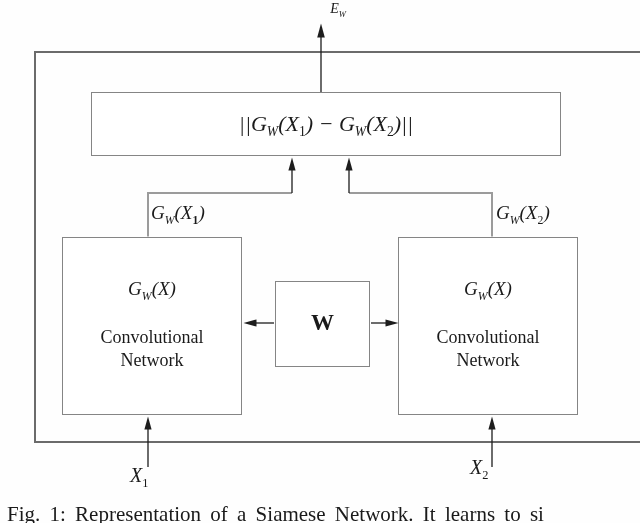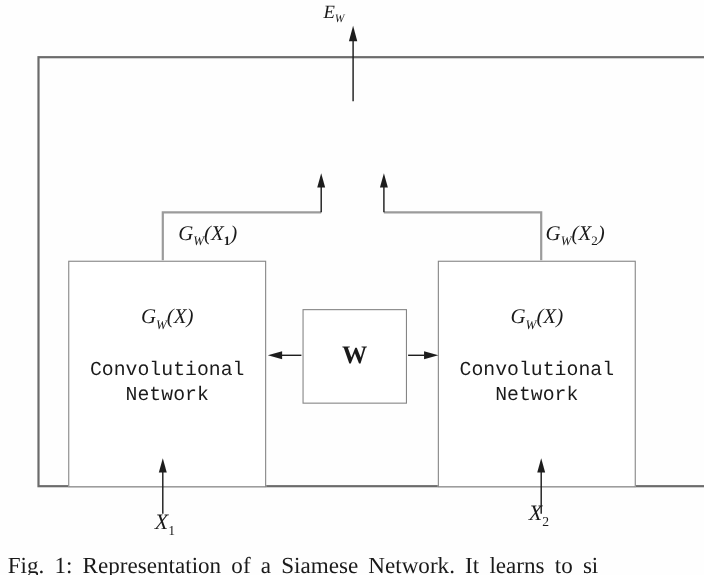--- a/index.html
+++ b/index.html
@@ -2,51 +2,54 @@
 <html><head>
 <meta charset="utf-8">
 <style>
   html,body{margin:0;padding:0;}
   body{width:640px;height:523px;background:#ffffff;font-family:"Liberation Serif","DejaVu Serif",serif;color:#1a1a1a;}
   .page{position:relative;width:640px;height:523px;overflow:hidden;background:#fefefe;}
   .box{position:absolute;background:#ffffff;box-sizing:border-box;border:1.5px solid #858585;}
   .outer{position:absolute;box-sizing:border-box;border:2px solid #6b6b6b;left:34px;top:51px;width:613px;height:392px;background:transparent;}
   .formula-box{left:91px;top:92px;width:470px;height:64px;}
   .formula-box .math{position:absolute;left:0;top:0;width:100%;line-height:61px;text-align:center;font-size:22px;}
-  .net-box{top:237px;width:180px;height:206px;}
+  .net-box{top:237px;width:180px;height:178px;}
   .net-left{left:62px;}
   .net-right{left:398px;}
   .gfun{position:absolute;top:40px;left:0;width:100%;text-align:center;font-size:19px;}
-  .cnn{position:absolute;top:88px;left:0;width:100%;text-align:center;font-size:18px;line-height:23px;font-family:Liberation Mono, monospace;}
+  .cnn{position:absolute;top:88px;left:0;width:100%;text-align:center;font-size:18px;line-height:23px;}
   .w-box{left:275px;top:281px;width:95px;height:86px;}
   .w-box .wl{position:absolute;left:0;top:0;width:100%;line-height:82px;text-align:center;font-weight:bold;font-size:23px;}
   .lbl{position:absolute;font-size:19px;white-space:nowrap;}
-  .ew{left:294px;top:1px;width:52px;text-align:left;font-size:17px;font-family:Liberation Serif, serif;}
-  .out-l{left:162px;top:202px;}
+  .ew{left:294px;top:1px;width:52px;text-align:right;font-size:14px;font-family:Liberation Serif, serif;}
+  .out-l{left:151px;top:202px;}
   .out-r{left:496px;top:202px;text-align:right;}
-  .in-lbl{font-size:20px;width:40px;text-align:center;}
+  .in-lbl{font-size:20px;width:40px;}
   .in-l{left:130px;top:464px;}
   .in-r{left:470px;top:456px;}
   .mi{font-style:italic;}
   sub{font-size:0.62em;line-height:0;}
   .sb{font-style:italic;}
   .sd{font-style:normal;}
   .sdb{font-style:normal;font-weight:bold;}
   .caption{position:absolute;left:7px;top:502px;font-size:21px;white-space:nowrap;word-spacing:4px;}
   svg.overlay{position:absolute;left:0;top:0;width:640px;height:523px;pointer-events:none;}
 </style>
 </head>
 <body>
 
 <div class="page">
 
   <div class="outer"></div>
 
   <div class="lbl ew"><span class="mi">E</span><sub class="sb">W</sub></div>
 
+  <div class="box formula-box">
+    <div class="math"><span class="mi">||G</span><sub class="sb">W</sub><span class="mi">(X</span><sub class="sd">1</sub><span class="mi">) − G</span><sub class="sb">W</sub><span class="mi">(X</span><sub class="sd">2</sub><span class="mi">)||</span></div>
+  </div>
 
   <div class="lbl out-l"><span class="mi">G</span><sub class="sb">W</sub><span class="mi">(X</span><sub class="sdb">1</sub><span class="mi">)</span></div>
 
   <div class="lbl out-r"><span class="mi">G</span><sub class="sb">W</sub><span class="mi">(X</span><sub class="sd">2</sub><span class="mi">)</span></div>
 
   <div class="box net-box net-left">
     <div class="gfun"><span class="mi">G</span><sub class="sb">W</sub><span class="mi">(X)</span></div>
     <div class="cnn">
         <div>Convolutional</div>
         <div>Network</div>

